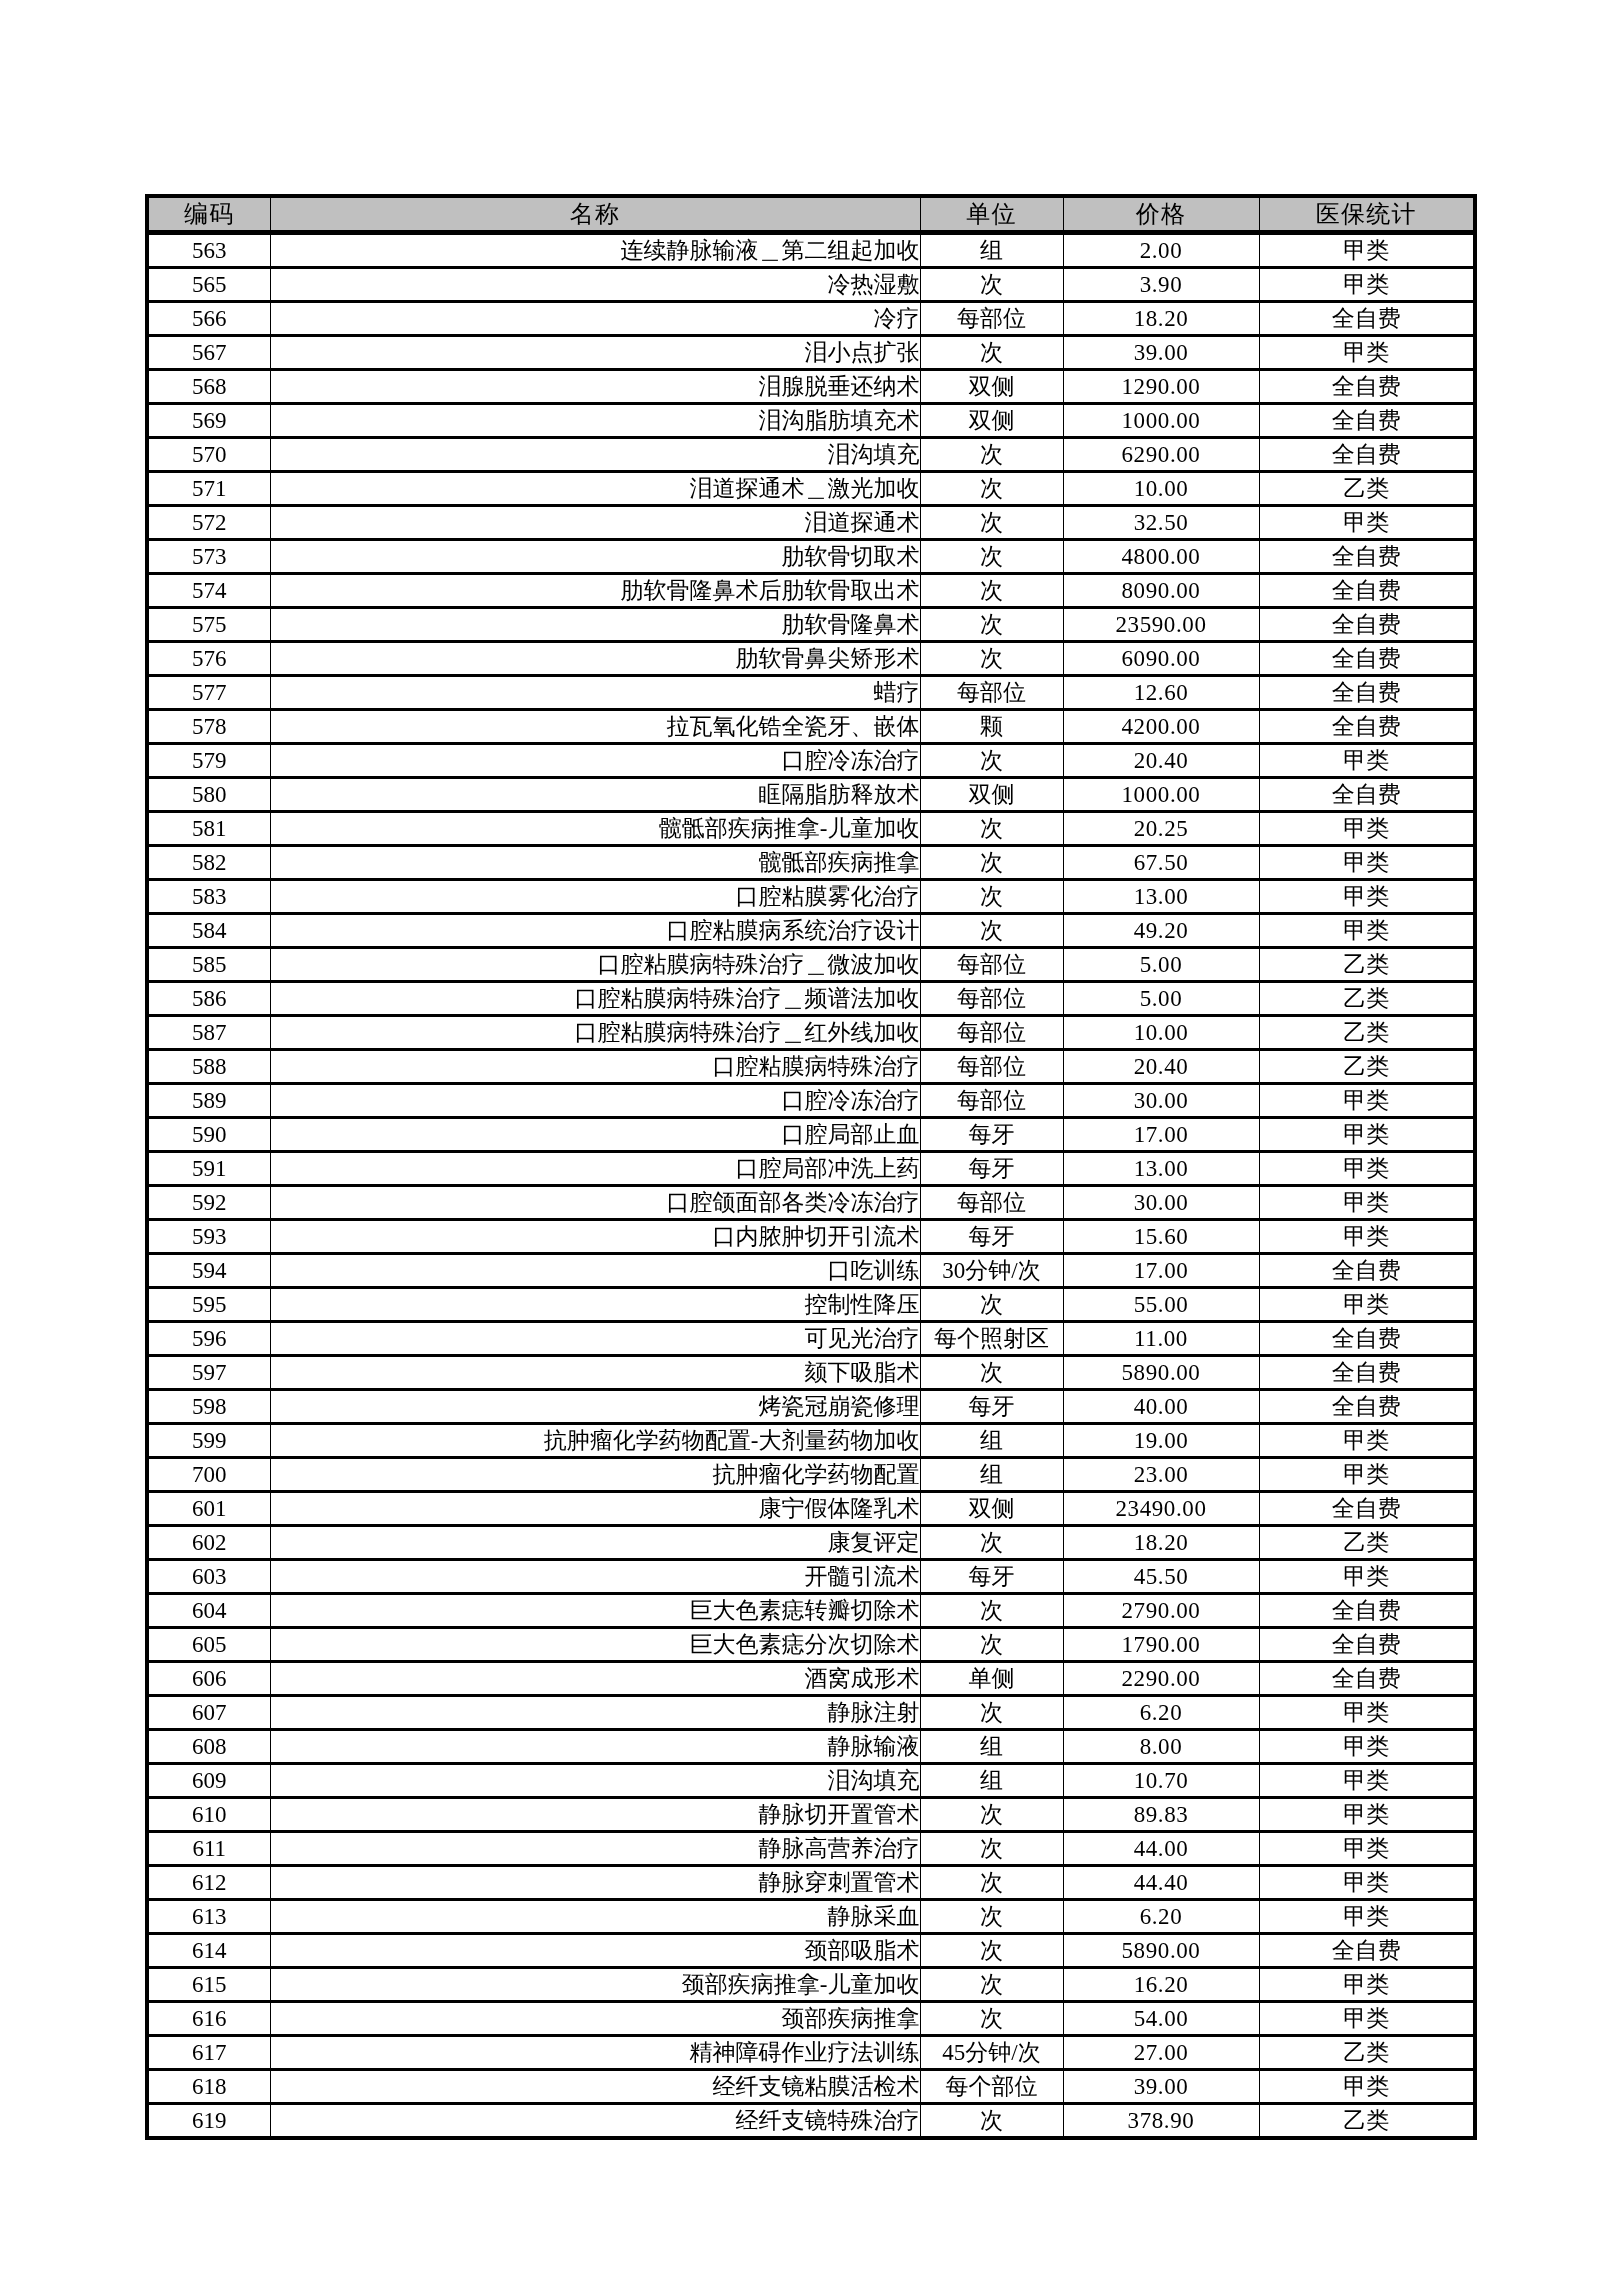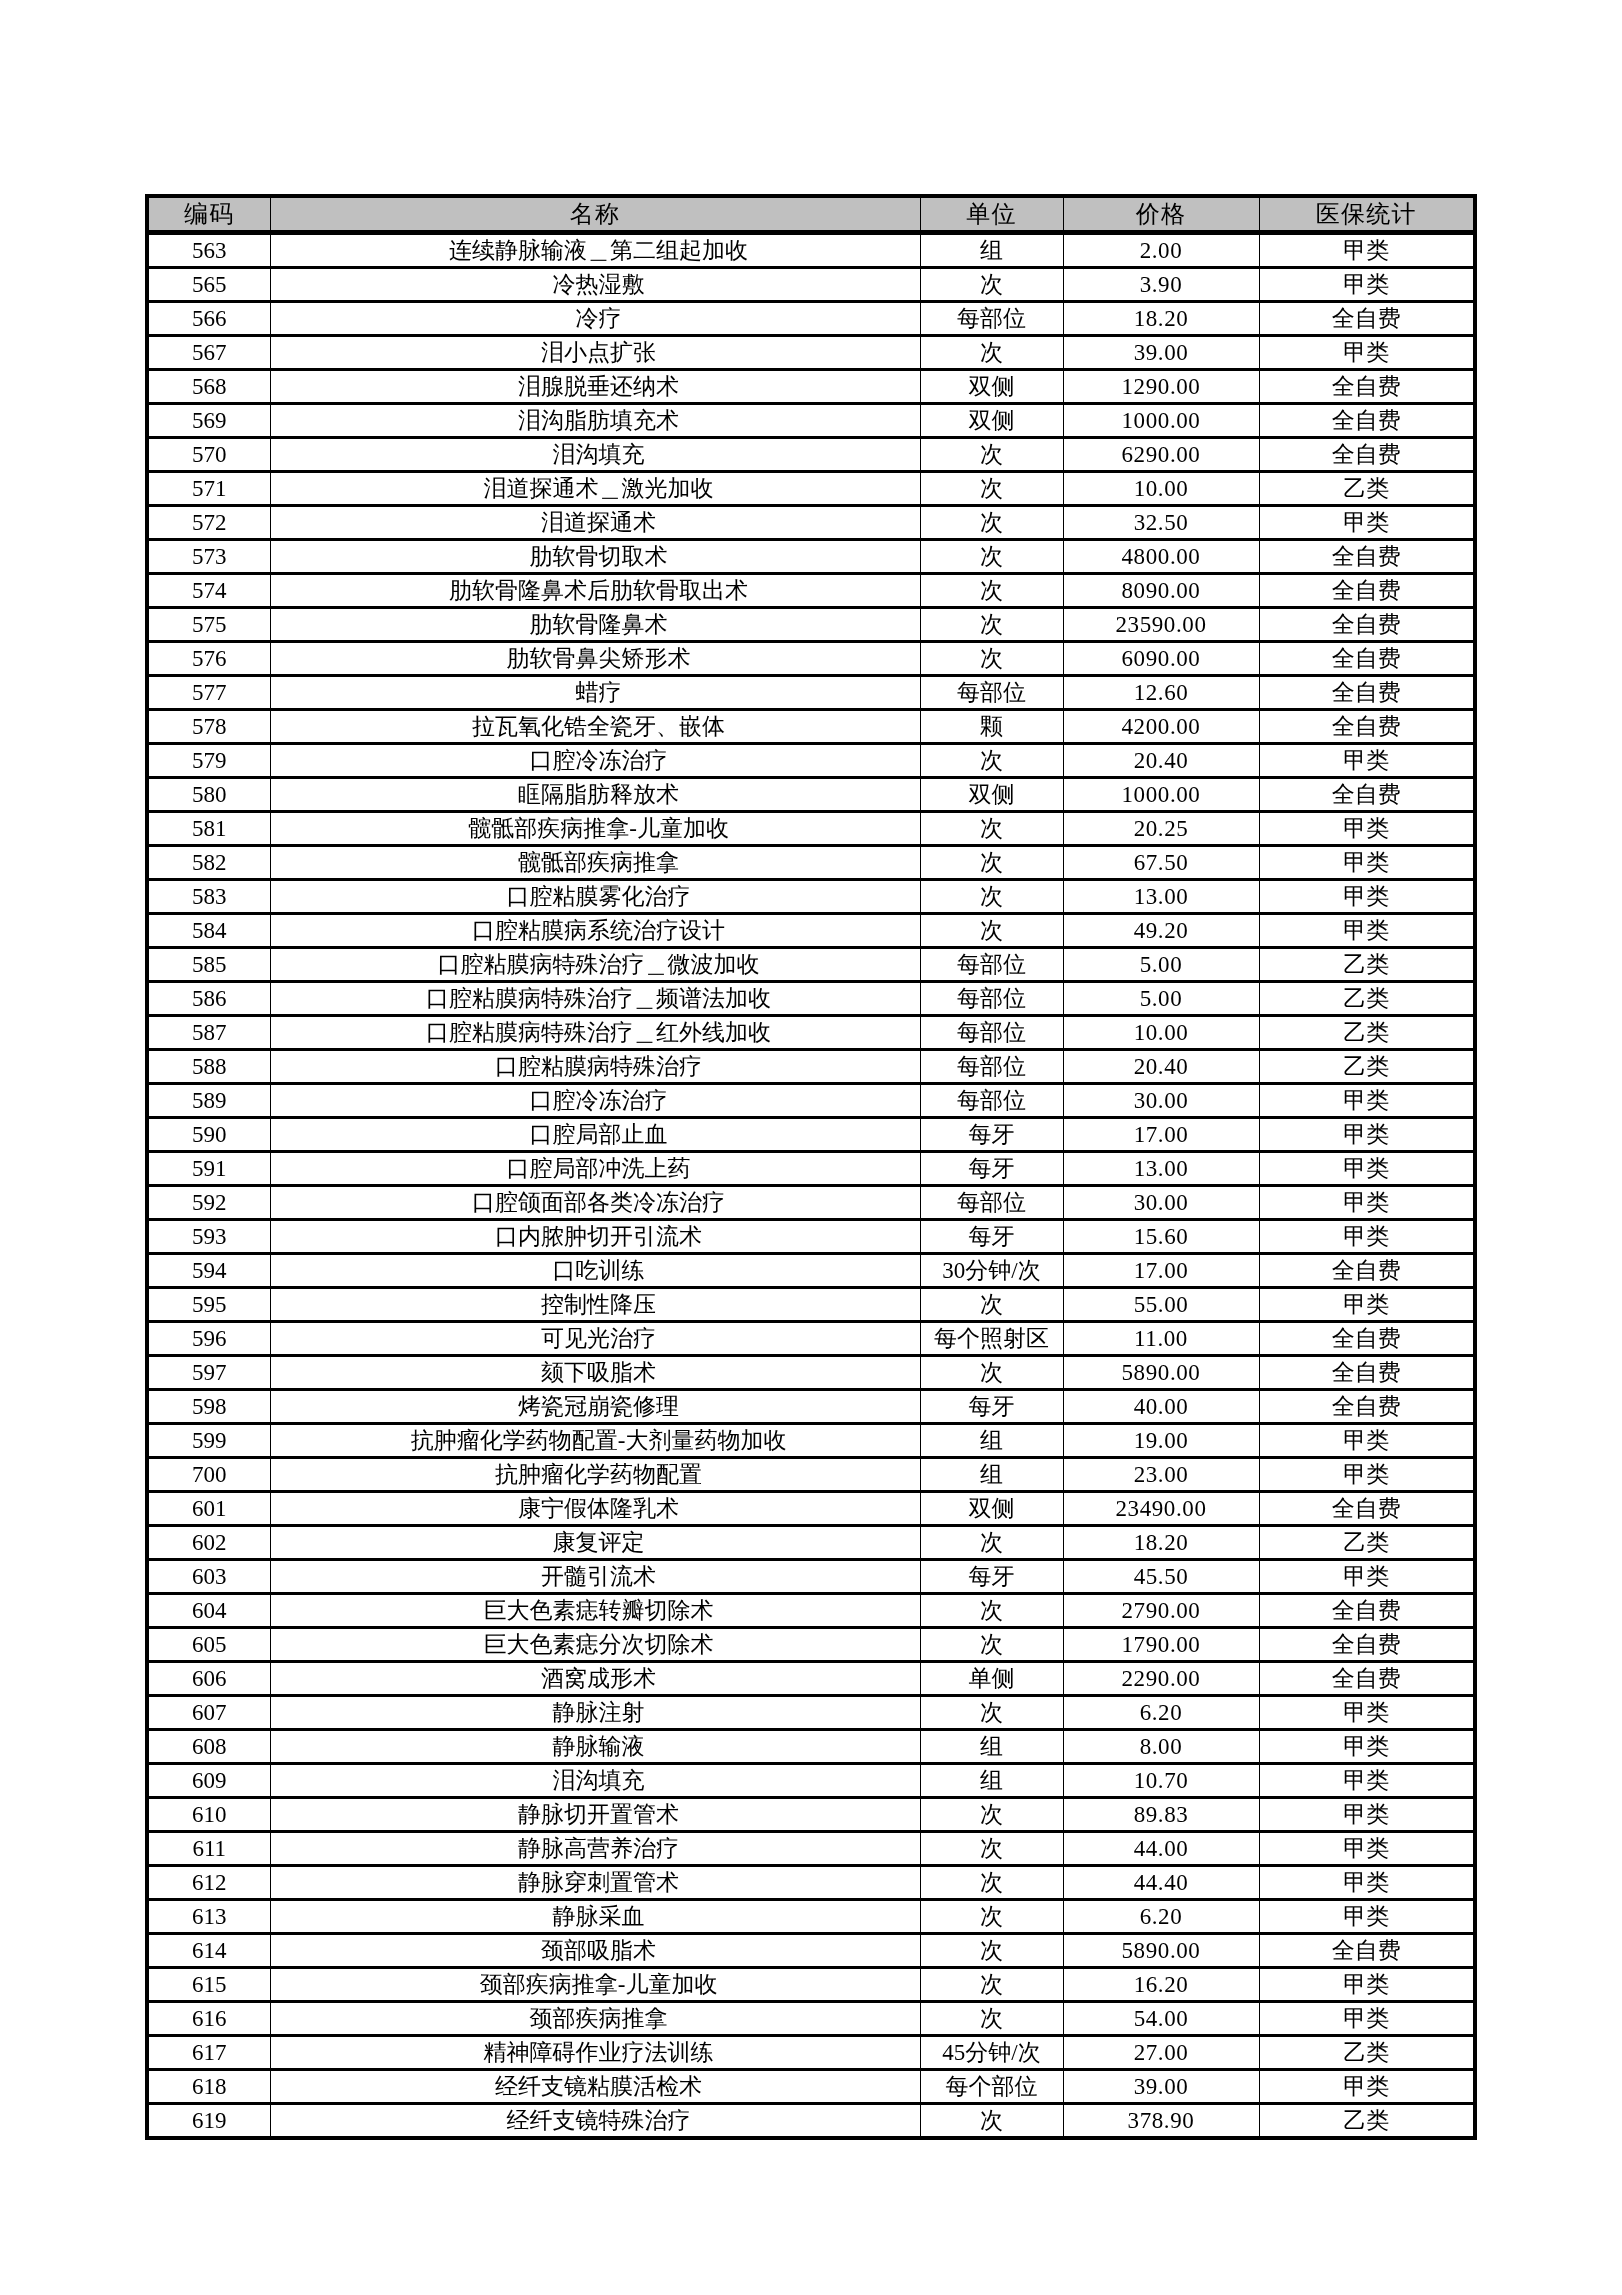--- a/index.html
+++ b/index.html
@@ -47,21 +47,21 @@
     border-bottom: 3px solid #000000;
     height: 30px;
     font-size: 23px;
     text-align: center;
     vertical-align: middle;
     padding: 0;
     white-space: nowrap;
     overflow: hidden;
   }
   table.price-table td.name-cell {
-    text-align: center;
+    text-align: right;
     padding-left: 7.2px;
   }
   table.price-table td.price-cell {
     letter-spacing: 0.6px;
   }
   col.c-code { width: 123px; }
   col.c-name { width: 650px; }
   col.c-unit { width: 143px; }
   col.c-price { width: 196px; }
   col.c-ins { width: 216px; }

